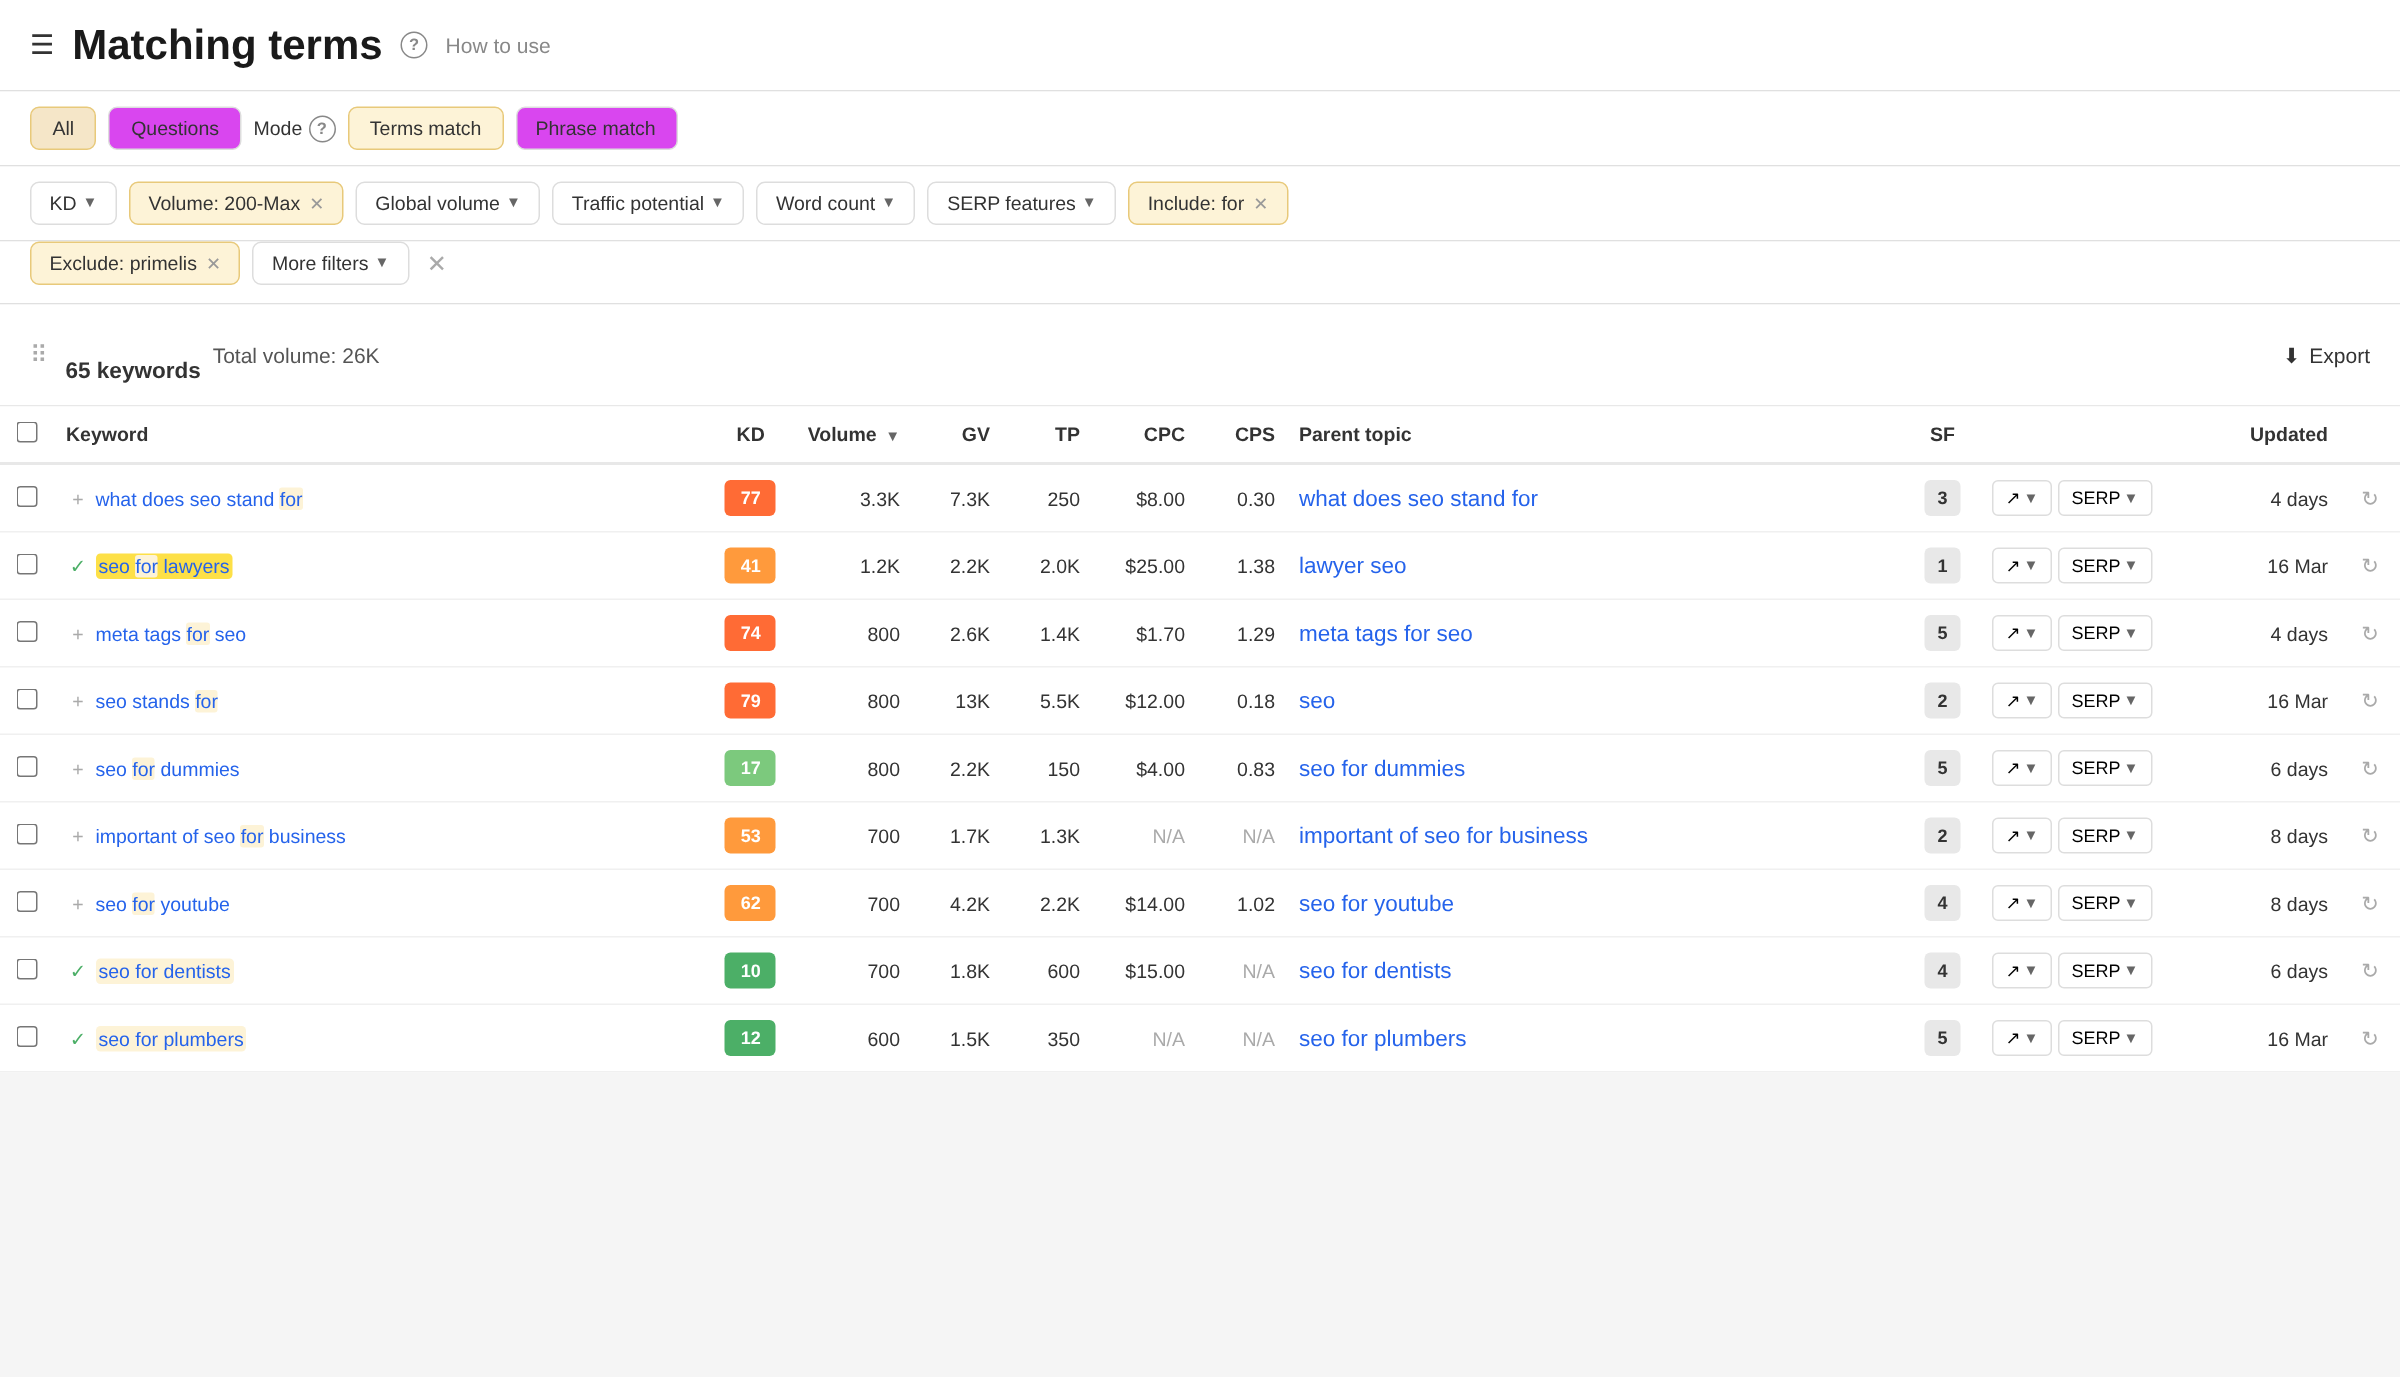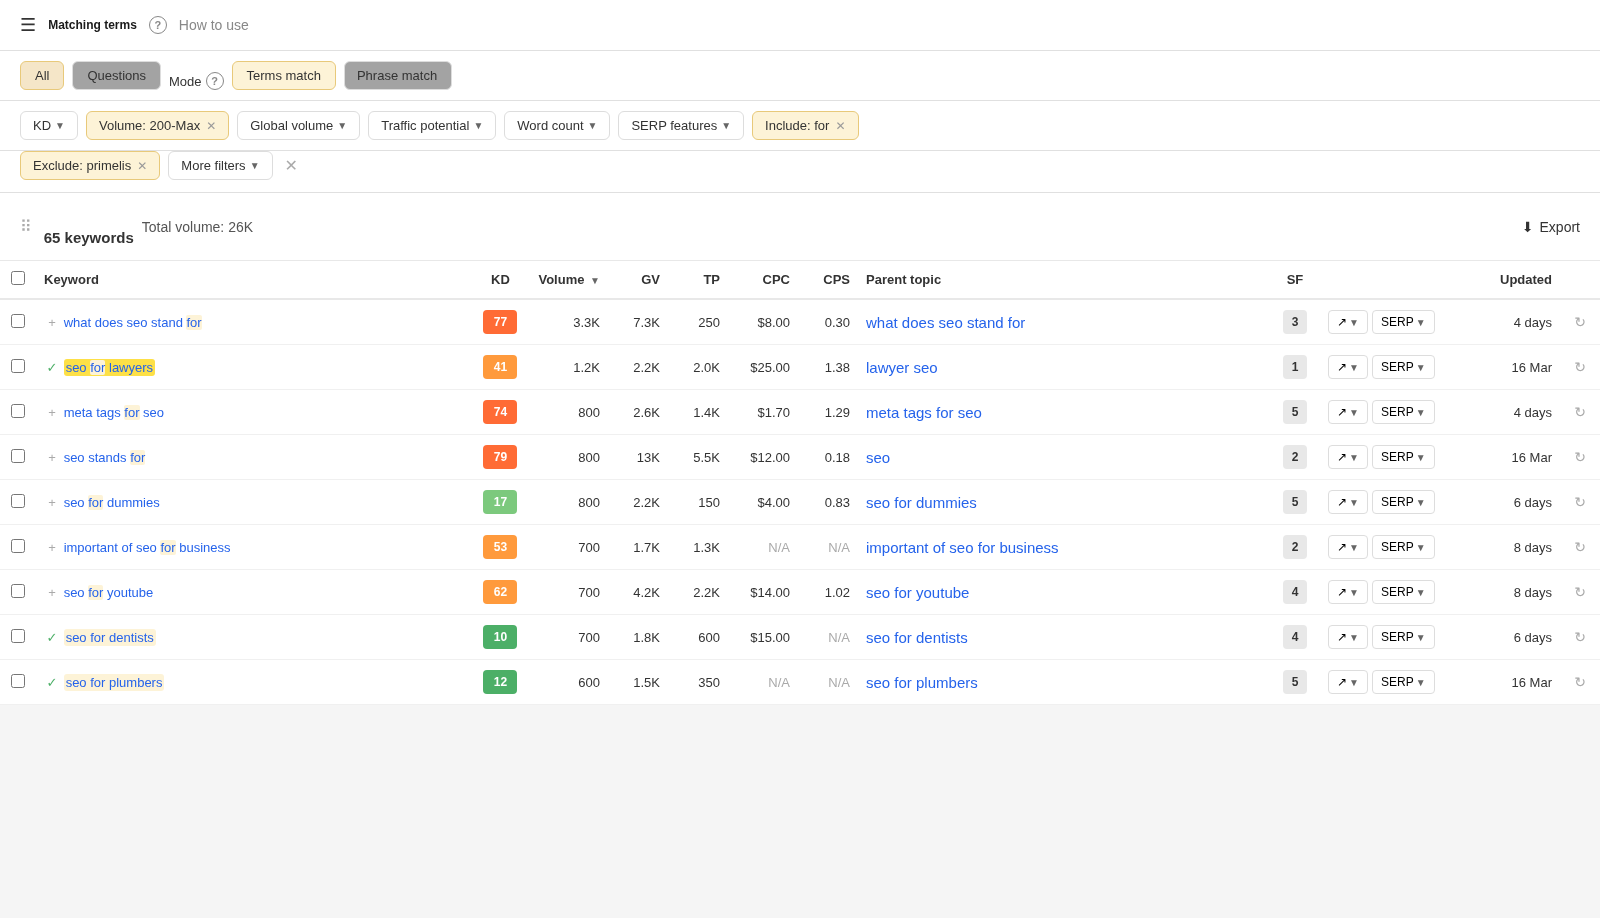--- a/index.html
+++ b/index.html
@@ -1,25 +1,25 @@
 <!DOCTYPE html>
 <html><head>
   <meta charset="utf-8">
   <style>
     * { box-sizing: border-box; margin: 0; padding: 0; }
     body { font-family: -apple-system, BlinkMacSystemFont, 'Segoe UI', Arial, sans-serif; background: #f5f5f5; font-size: 14px; color: #333; }
     
     .top-bar { background: #fff; padding: 14px 20px; border-bottom: 1px solid #e0e0e0; display: flex; align-items: center; gap: 12px; }
     .hamburger { font-size: 18px; cursor: pointer; color: #333; }
-    .page-title { font-size: 12px; font-weight: 700; color: #1a1a1a; }
+    .page-title { font-size: 28px; font-weight: 700; color: #1a1a1a; }
     .help-icon { display: inline-flex; align-items: center; justify-content: center; width: 18px; height: 18px; border-radius: 50%; border: 1.5px solid #888; color: #888; font-size: 11px; font-weight: bold; cursor: pointer; }
     .how-to-use { color: #888; font-size: 14px; cursor: pointer; }
     
-    .mode-bar { background: #fff; padding: 10px 20px; border-bottom: 1px solid #e0e0e0; display: flex; align-items: flex-end; gap: 8px; }
-    .tab-btn { padding: 6px 14px; border-radius: 6px; border: 1px solid #ddd; background: #a3a3a3; cursor: pointer; font-size: 13px; color: #333; }
+    .mode-bar { background: #fff; padding: 10px 20px; border-bottom: 1px solid #e0e0e0; display: flex; align-items: center; gap: 8px; }
+    .tab-btn { padding: 6px 14px; border-radius: 6px; border: 1px solid #ddd; background: #d946ef; cursor: pointer; font-size: 13px; color: #333; }
     .tab-btn.all { background: #f5e6c8; border-color: #e8c97a; color: #333; }
     .mode-label { font-size: 13px; color: #333; display: flex; align-items: center; gap: 4px; }
     .tab-btn.terms { background: #fdf3d7; border: 1.5px solid #e8c97a; color: #333; }
     .tab-btn.phrase { border: 1px solid #ddd; color: #333; padding-left: 12px; }
     
     .filters-bar { background: #fff; padding: 10px 20px; border-bottom: 1px solid #e0e0e0; display: flex; align-items: center; gap: 8px; flex-wrap: wrap; }
     .filter-btn { padding: 6px 12px; border-radius: 6px; border: 1px solid #ddd; background: #fff; cursor: pointer; font-size: 13px; color: #333; display: flex; align-items: center; gap: 4px; white-space: nowrap; }
     .filter-btn.active-filter { background: #fdf3d7; border: 1.5px solid #e8c97a; }
     .filter-btn .close { color: #999; font-size: 12px; cursor: pointer; margin-left: 2px; }
     .chevron { font-size: 10px; color: #666; }

